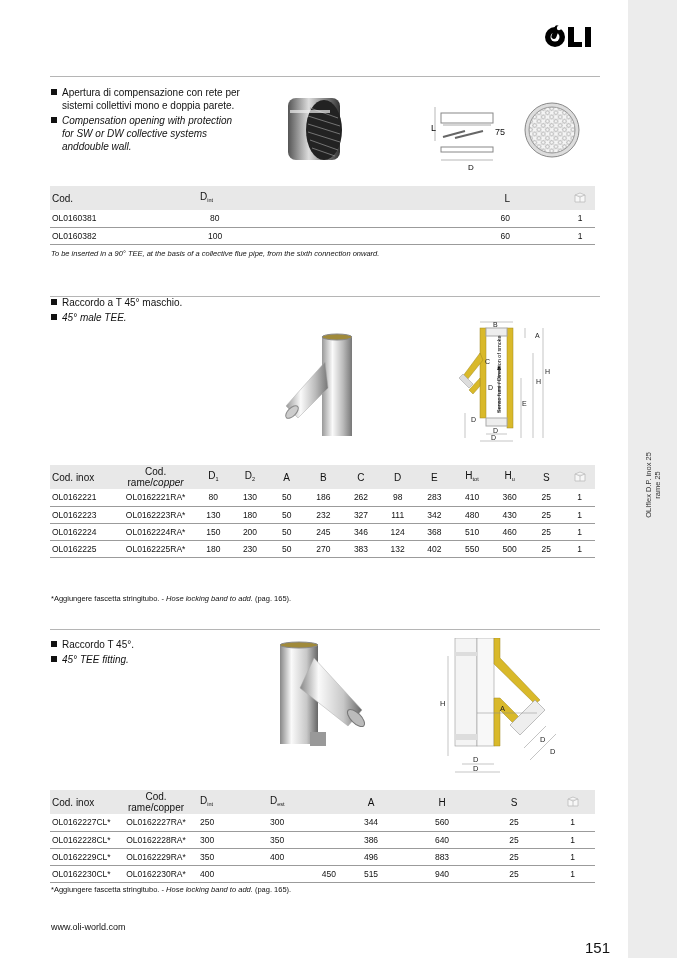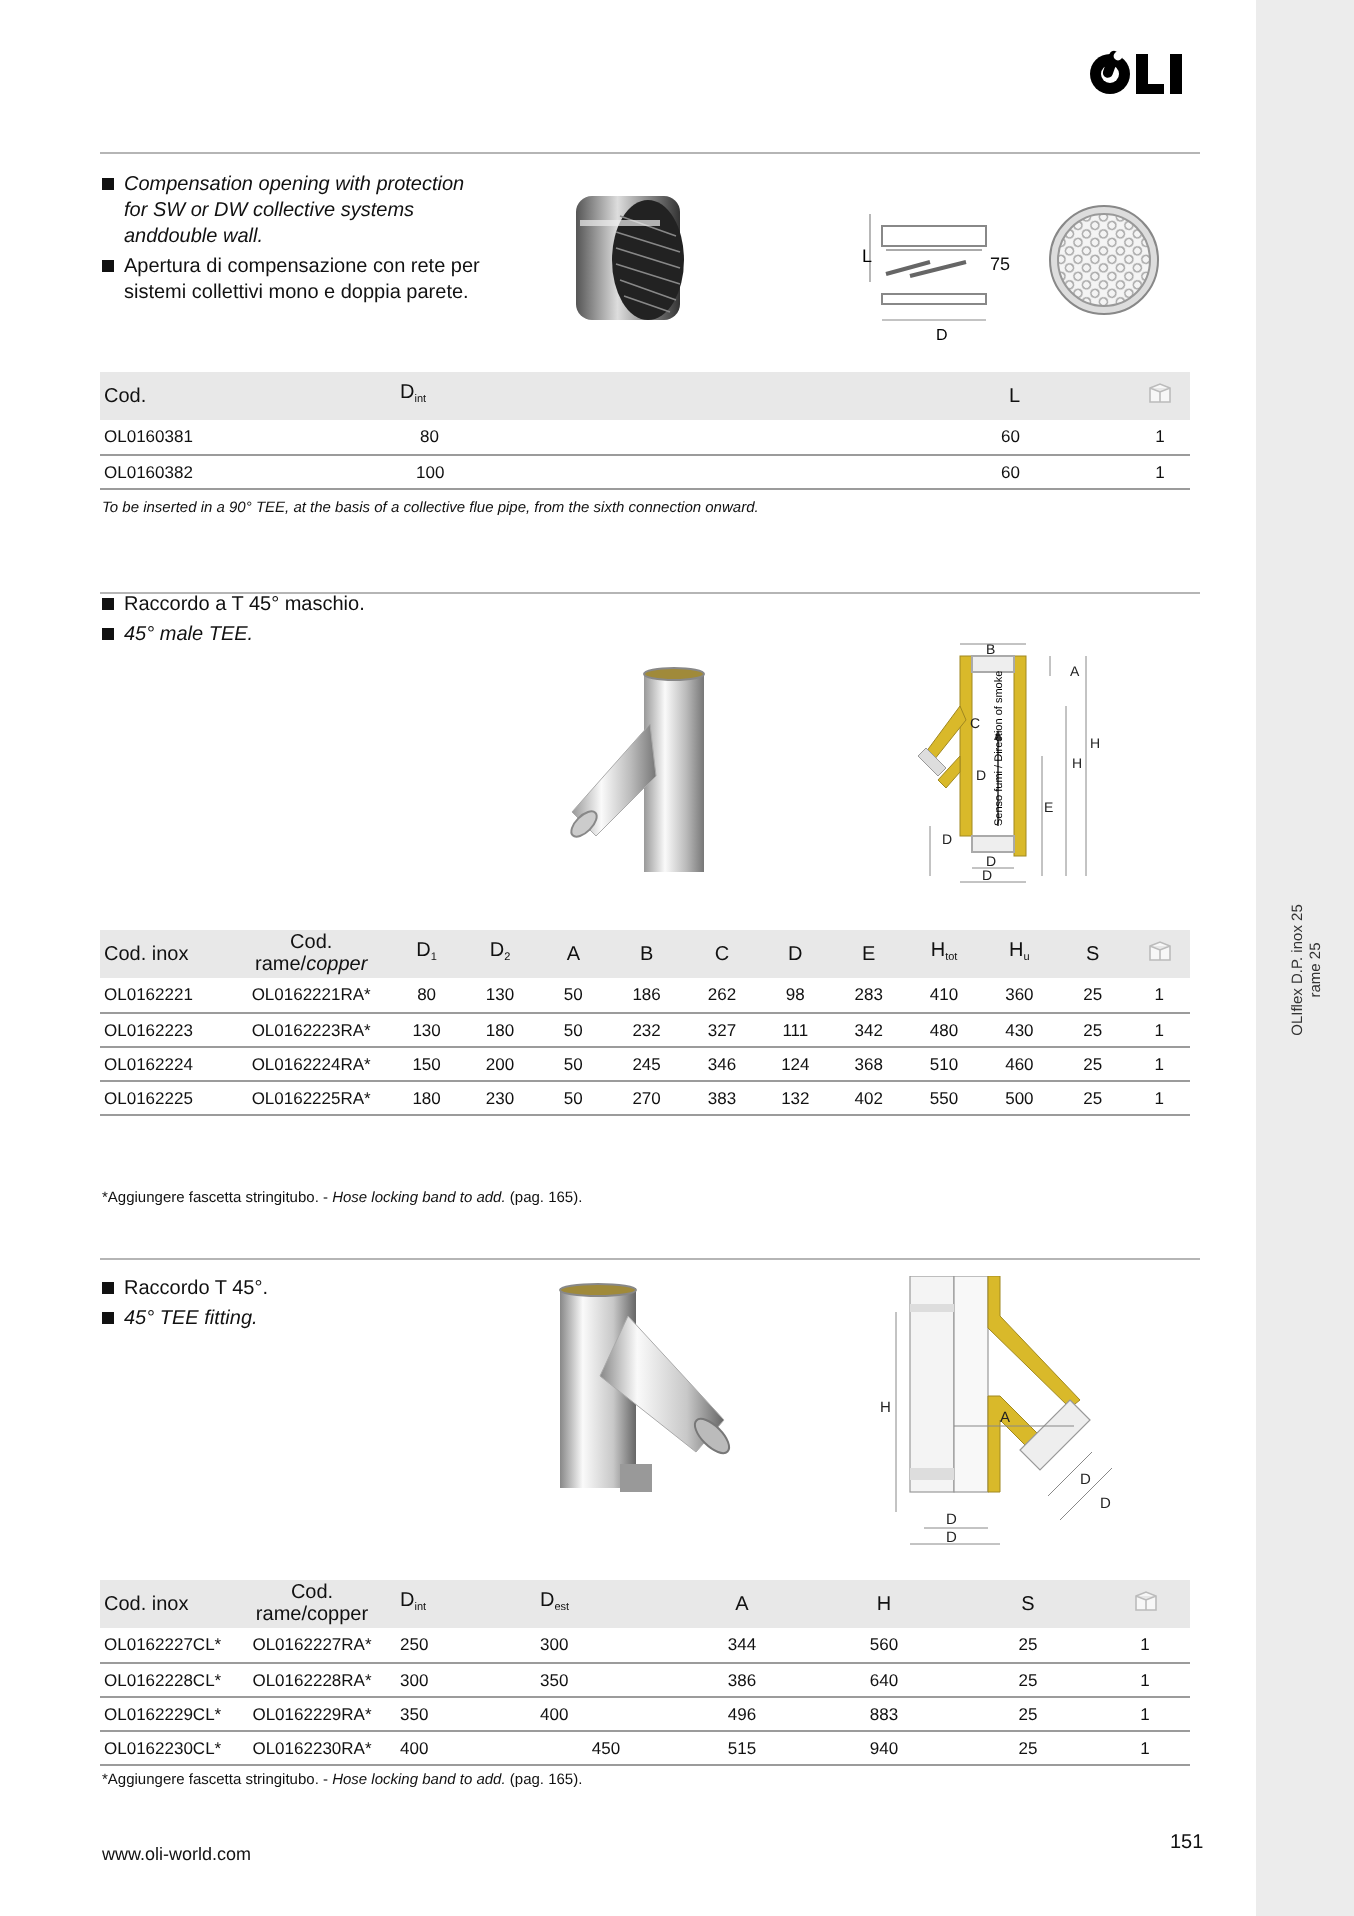--- a/index.html
+++ b/index.html
@@ -14,21 +14,21 @@
   .bullet { display: flex; align-items: flex-start; margin-bottom: 2px; }
   .sq { width: 6px; height: 6px; background: #111; margin-top: 3px; margin-right: 5px; flex: none; }
   .it { font-style: italic; }
   .tbl { position: absolute; left: 50px; width: 545px; border-collapse: collapse; font-size: 8.5px; }
   .tbl th { background: #e8e8e8; font-weight: normal; font-size: 10px; height: 24px; text-align: center; vertical-align: middle; line-height: 11px; margin-top: 36px; }
   .tbl td { height: 17px; border-bottom: 1px solid #9b9b9b; text-align: center; vertical-align: middle; }
   .tbl .l { text-align: left; padding-left: 2px; }
   sub { font-size: 5.5px; vertical-align: -2px; }
   .note { position: absolute; left: 51px; font-size: 7.5px; line-height: 9px; }
   .footer-url { position: absolute; left: 51px; top: 922px; font-size: 9px; }
-  .footer-page { position: absolute; left: 585px; top: 916px; font-size: 10px; text-align: center; }
+  .footer-page { position: absolute; left: 585px; top: 939px; font-size: 15px; text-align: center; }
   .pkg { display: inline-block; width: 12px; height: 11px; }
   .img { position: absolute; }
 </style>
 </head>
 <body>
 
 <div class="sidebar"></div>
 <div class="side-label">
   <div class="side-label-inner">
     <div>OLIflex D.P. inox 25</div>
@@ -42,27 +42,27 @@
   <rect x="9" y="3" width="5" height="14" rx="2.5" fill="#000" transform="rotate(20 11 10)"></rect>
   <circle cx="15" cy="6" r="2.2" fill="#fff"></circle>
   <rect x="24" y="5" width="6" height="20" fill="#000"></rect>
   <rect x="24" y="20" width="14" height="5" fill="#000"></rect>
   <rect x="41" y="5" width="6" height="20" fill="#000"></rect>
 </svg>
 
 <div class="hr" style="top:76px"></div>
 
 <div class="bullets" style="top:86px;width:190px">
+  <div class="bullet">
+      <span class="sq"></span>
+      <span>Apertura di compensazione con rete per sistemi collettivi mono e doppia parete.</span>
+    </div>
   <div class="bullet it">
       <span class="sq"></span>
       <span>Compensation opening with protection for SW or DW collective systems anddouble wall.</span>
-    </div>
-  <div class="bullet">
-      <span class="sq"></span>
-      <span>Apertura di compensazione con rete per sistemi collettivi mono e doppia parete.</span>
     </div>
 </div>
 
 <svg class="img" style="left:280px;top:88px" width="70" height="85" viewBox="0 0 70 85">
   <defs>
     <linearGradient id="g1" x1="0" x2="1">
         <stop offset="0" stop-color="#555"></stop>
         <stop offset="0.4" stop-color="#ddd"></stop>
         <stop offset="1" stop-color="#333"></stop>
       </linearGradient>
@@ -423,21 +423,21 @@
         <td style="text-align:left;padding-left:4px">400</td>
         <td>496</td>
         <td>883</td>
         <td>25</td>
         <td>1</td>
   </tr>
   <tr>
     <td class="l">OL0162230CL*</td>
         <td>OL0162230RA*</td>
         <td style="text-align:left;padding-left:4px">400</td>
-        <td style="text-align:center;padding-left:4px">450</td>
+        <td style="text-align:right;padding-left:4px">450</td>
         <td>515</td>
         <td>940</td>
         <td>25</td>
         <td>1</td>
   </tr>
 </tbody>
   </table>
 
 <div class="note" style="top:885px">
   <span>*Aggiungere fascetta stringitubo. - </span><span class="it">Hose locking band to add.</span><span> (pag. 165).</span>

